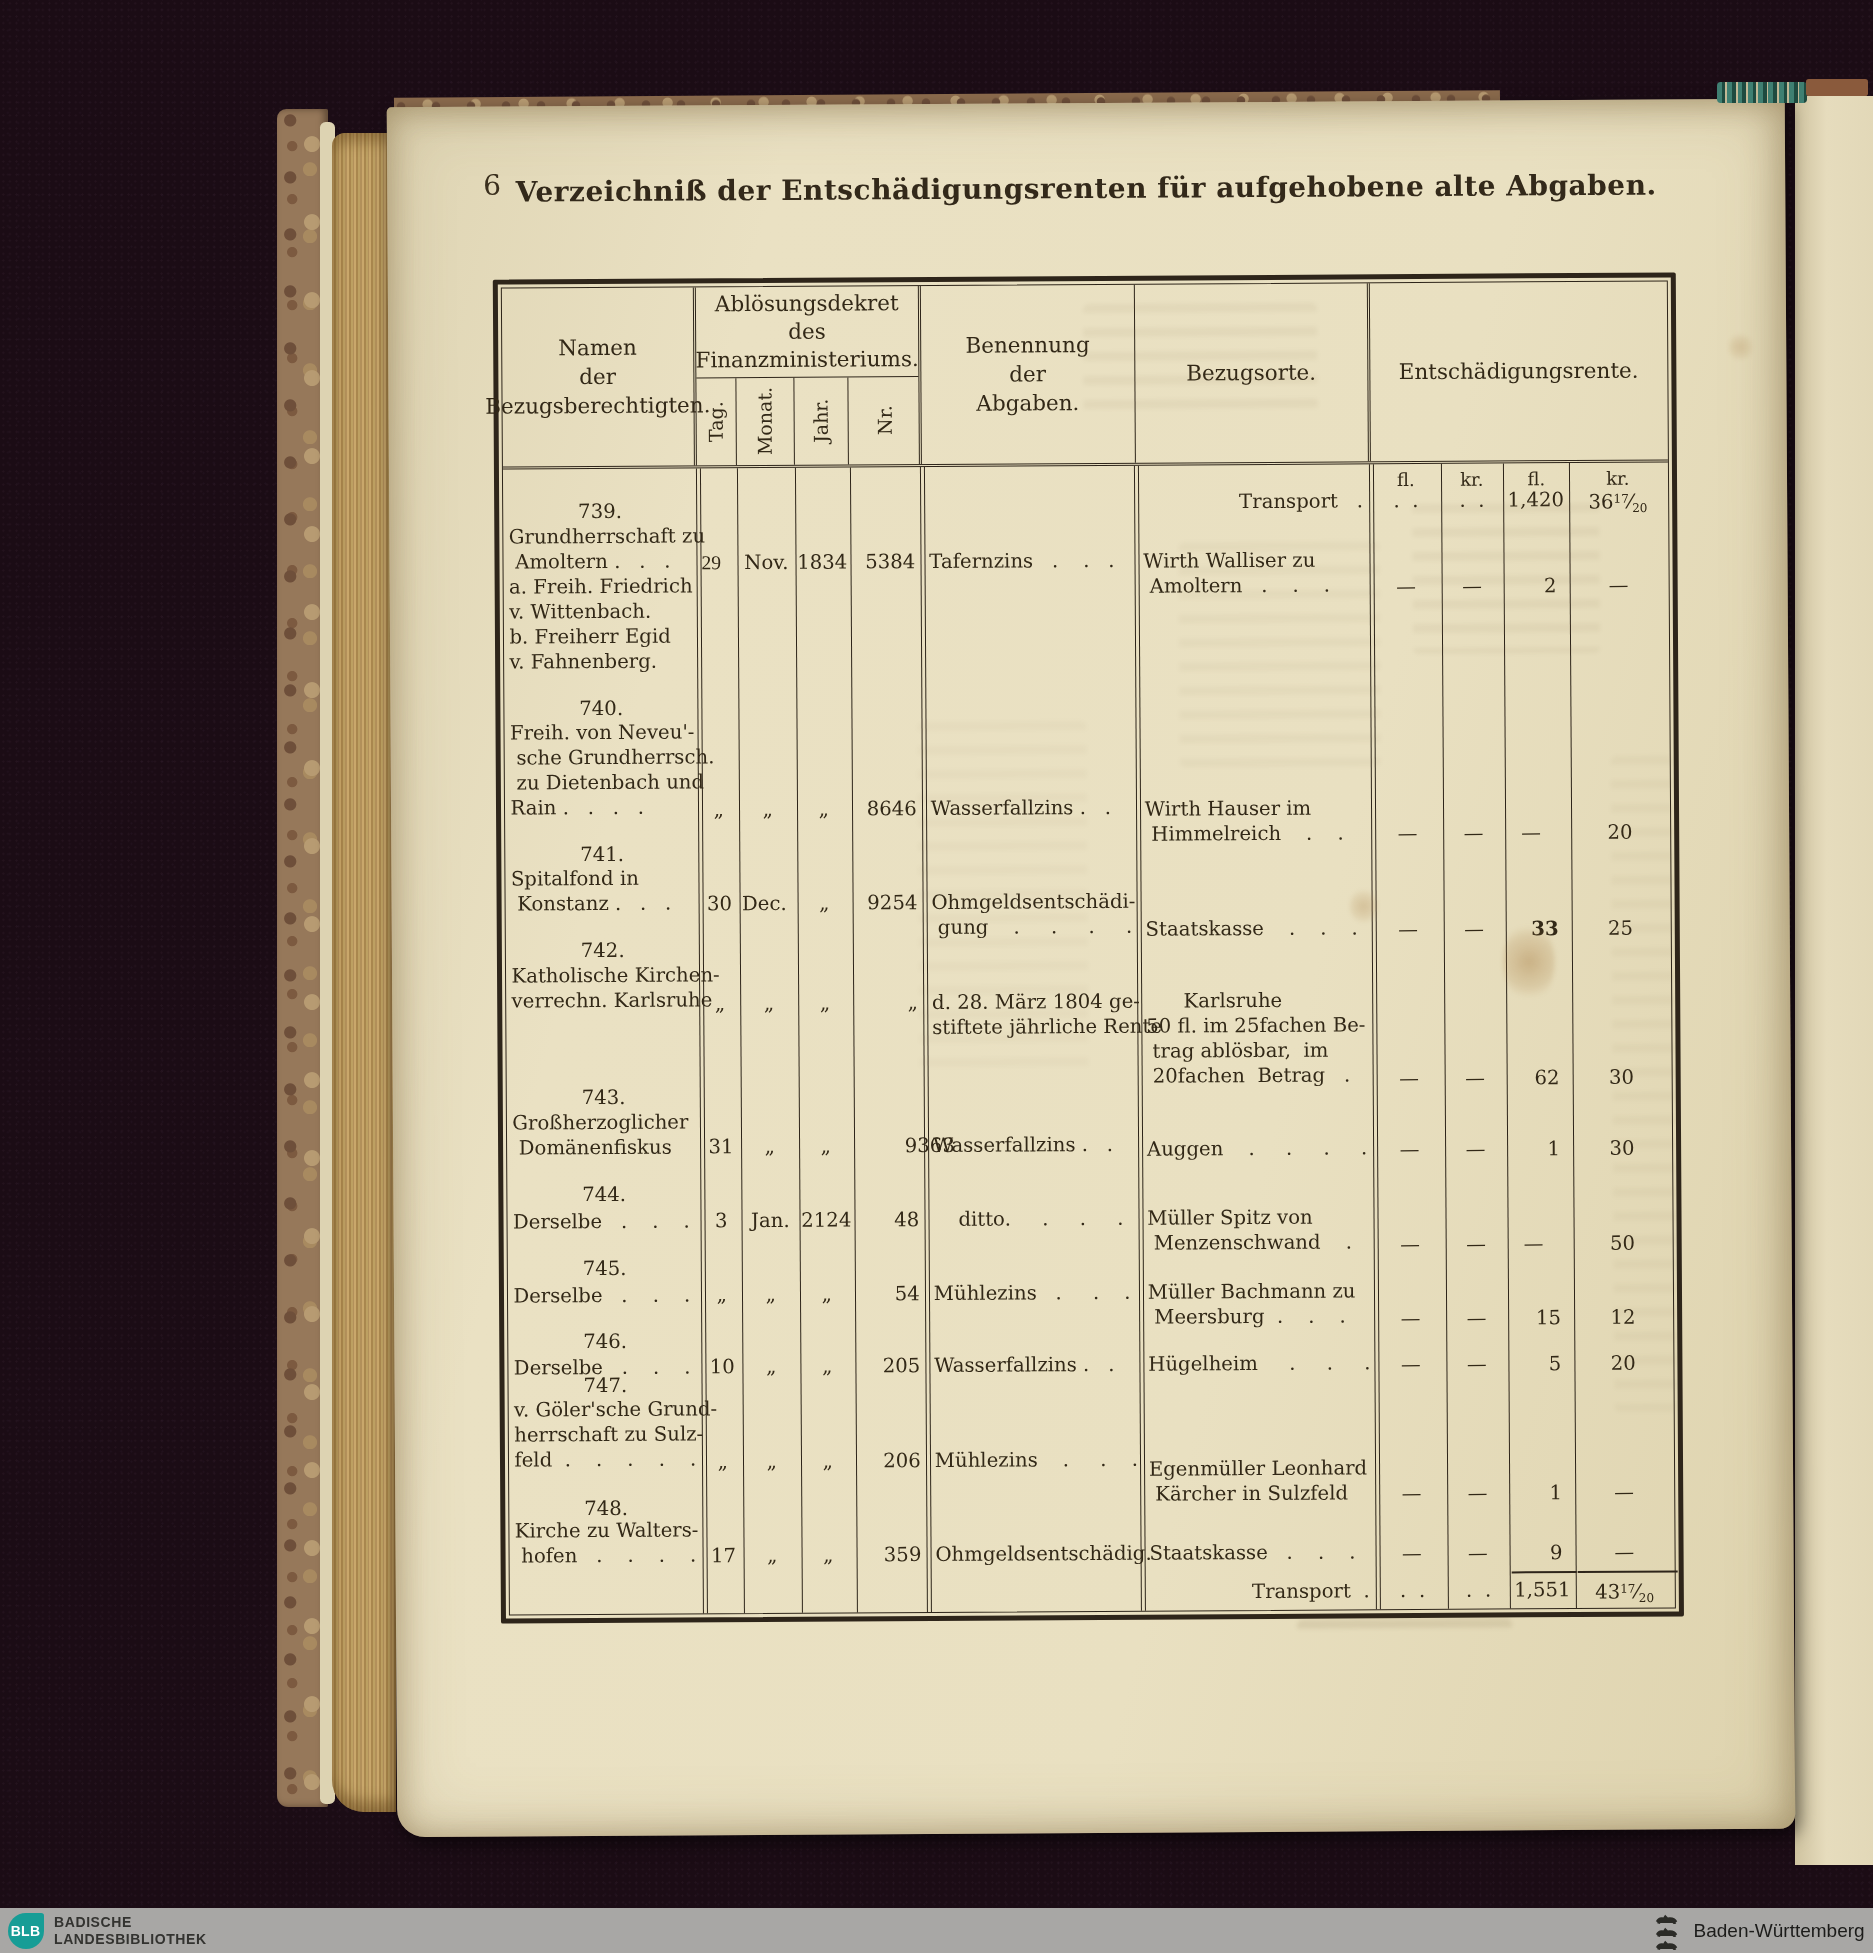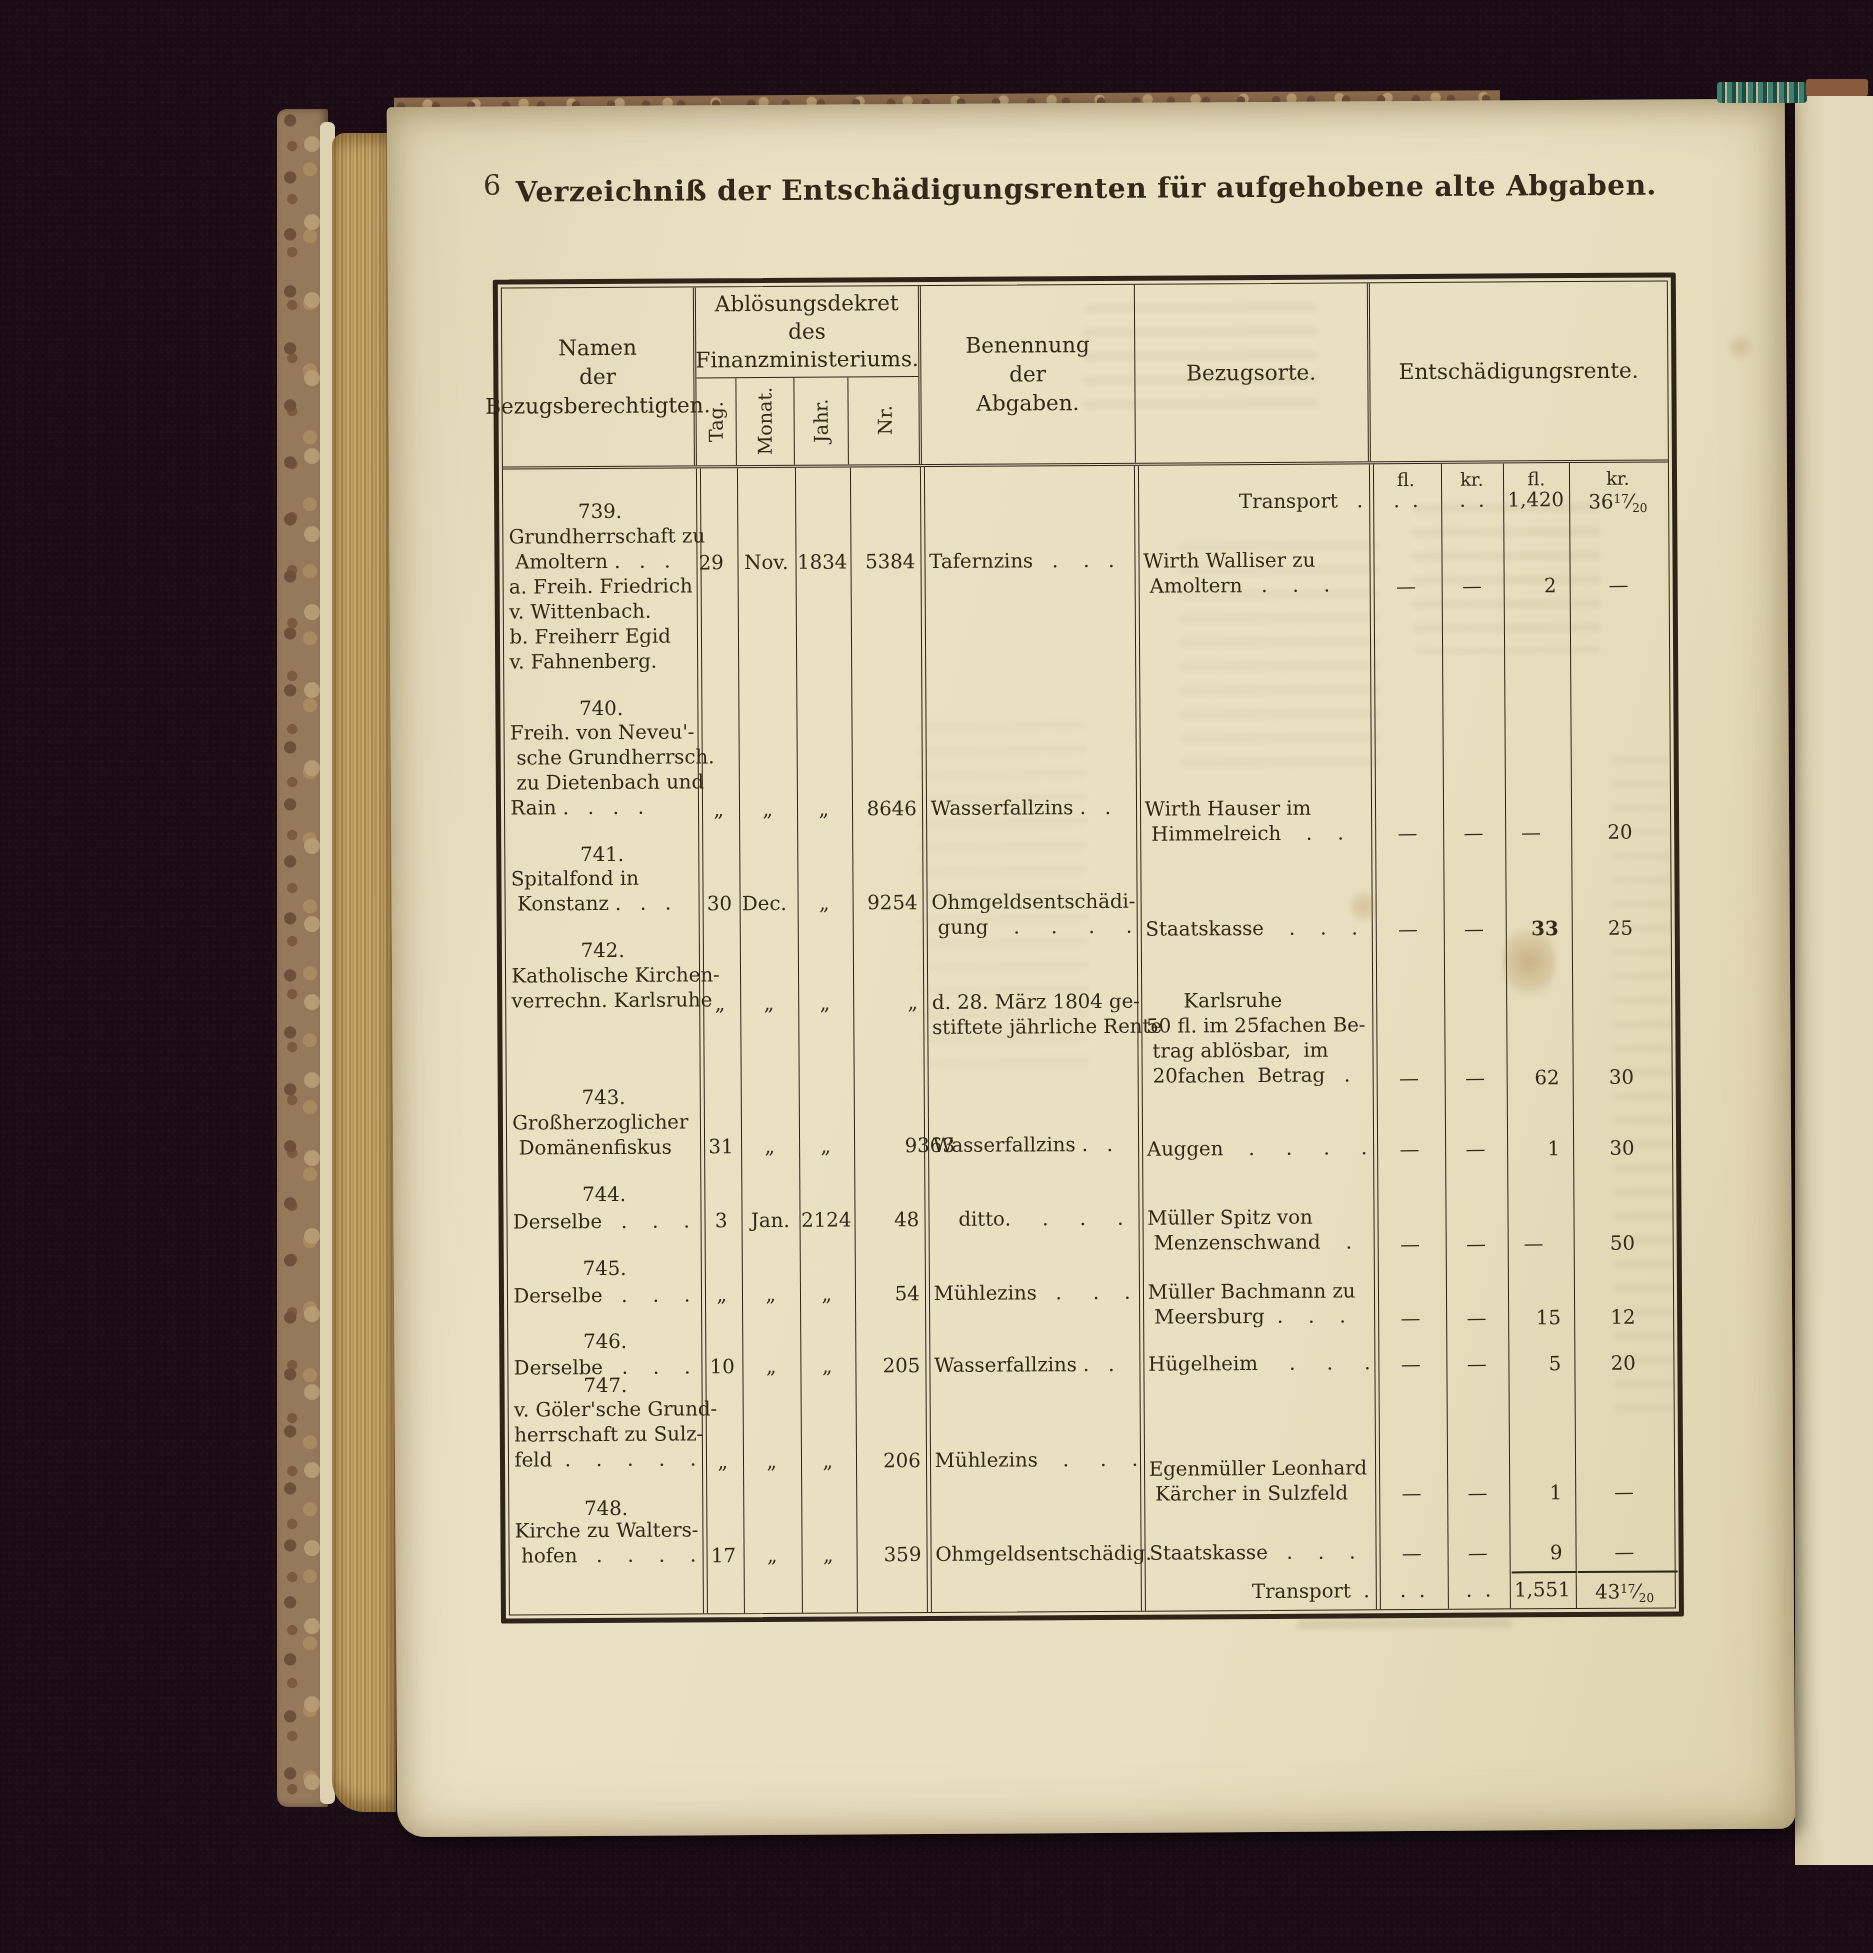--- a/index.html
+++ b/index.html
@@ -140,21 +140,21 @@
             <div class="blk ctr" style="left: 938px; top: 24px; width: 62px;">.  .</div>
             <div class="blk rgt" style="left: 1000px; top: 24px; width: 61px;">1,420</div>
             <div class="blk ctr" style="left: 1066px; top: 24px; width: 98px;">36<sup>17</sup>⁄<sub>20</sub></div>
             <div class="blk ctr" style="left: 0px; top: 30px; width: 194px;">739.</div>
             <div class="blk " style="left: 5.6px; top: 55px; width: 186px;">Grundherrschaft zu
  Amoltern .   .   .
 a. Freih. Friedrich
 v. Wittenbach.
 b. Freiherr Egid
 v. Fahnenberg.</div>
-            <div class="blk ctr" style="left: 194px; top: 82px; width: 28px;">29</div>
+            <div class="blk ctr" style="left: 194px; top: 82px; width: 28px; font-family: Liberation Serif, serif;">29</div>
             <div class="blk ctr" style="left: 234px; top: 82px; width: 58px;">Nov.</div>
             <div class="blk ctr" style="left: 292px; top: 82px; width: 54px;">1834</div>
             <div class="blk rgt" style="left: 347px; top: 82px; width: 65px;">5384</div>
             <div class="blk " style="left: 426px; top: 82px; width: 202px;">Tafernzins   .    .   .</div>
             <div class="blk " style="left: 640px; top: 83px; width: 224px;">Wirth Walliser zu
  Amoltern   .    .    .</div>
             <div class="blk ctr val-dash" style="left: 868px; top: 110px; width: 70px;">—</div>
             <div class="blk ctr val-dash" style="left: 938px; top: 110px; width: 62px;">—</div>
             <div class="blk rgt" style="left: 1000px; top: 110px; width: 53px;">2</div>
             <div class="blk ctr" style="left: 1066px; top: 110px; width: 98px;">—</div>
@@ -298,14 +298,31 @@
       <div class="ghost" style="left: 1023px; top: 403px; width: 187px; height: 150px; opacity: 0.07;"></div>
       <div class="ghost" style="left: 789px; top: 440px; width: 201px; height: 225px; opacity: 0.05;"></div>
       <div class="ghost" style="left: 527px; top: 618px; width: 169px; height: 356px; opacity: 0.04;"></div>
       <div class="ghost" style="left: 1220px; top: 656px; width: 62px; height: 656px; opacity: 0.05;"></div>
       <div class="ghost" style="left: 901px; top: 1518px; width: 215px; height: 24px; opacity: 0.15;"></div>
       <div class="stain" style="left: 1111px; top: 821px; width: 52px; height: 81px; opacity: 0.5;"></div>
       <div class="stain" style="left: 958px; top: 787px; width: 28px; height: 36px; opacity: 0.35;"></div>
       <div class="stain" style="left: 1340px; top: 234px; width: 24px; height: 28px; opacity: 0.3;"></div>
     </div>
 
+  <div class="footer-bar">
+    <div class="blb">BLB</div>
+    <div class="blb-name">
+        <div>BADISCHE</div>
+        <div>LANDESBIBLIOTHEK</div>
+      </div>
+    <div class="bw">
+      <svg class="lions" width="28" height="39" viewBox="0 0 30 42">
+        <g fill="#2b2b27">
+          <path d="M3 11 c2-4 5-5 8-4 l2-3 3 3 c5-1 8 1 10 4 l-2 2 1 1 -3 0 -1-1 -13 0 -1 1 -3-1 1-1 z"></path>
+          <path d="M3 25 c2-4 5-5 8-4 l2-3 3 3 c5-1 8 1 10 4 l-2 2 1 1 -3 0 -1-1 -13 0 -1 1 -3-1 1-1 z"></path>
+          <path d="M3 39 c2-4 5-5 8-4 l2-3 3 3 c5-1 8 1 10 4 l-2 2 1 1 -3 0 -1-1 -13 0 -1 1 -3-1 1-1 z"></path>
+        </g>
+      </svg>
+      <span class="bw-text">Baden-Württemberg</span>
+    </div>
+  </div>
 </div>
 
 
 </body></html>

